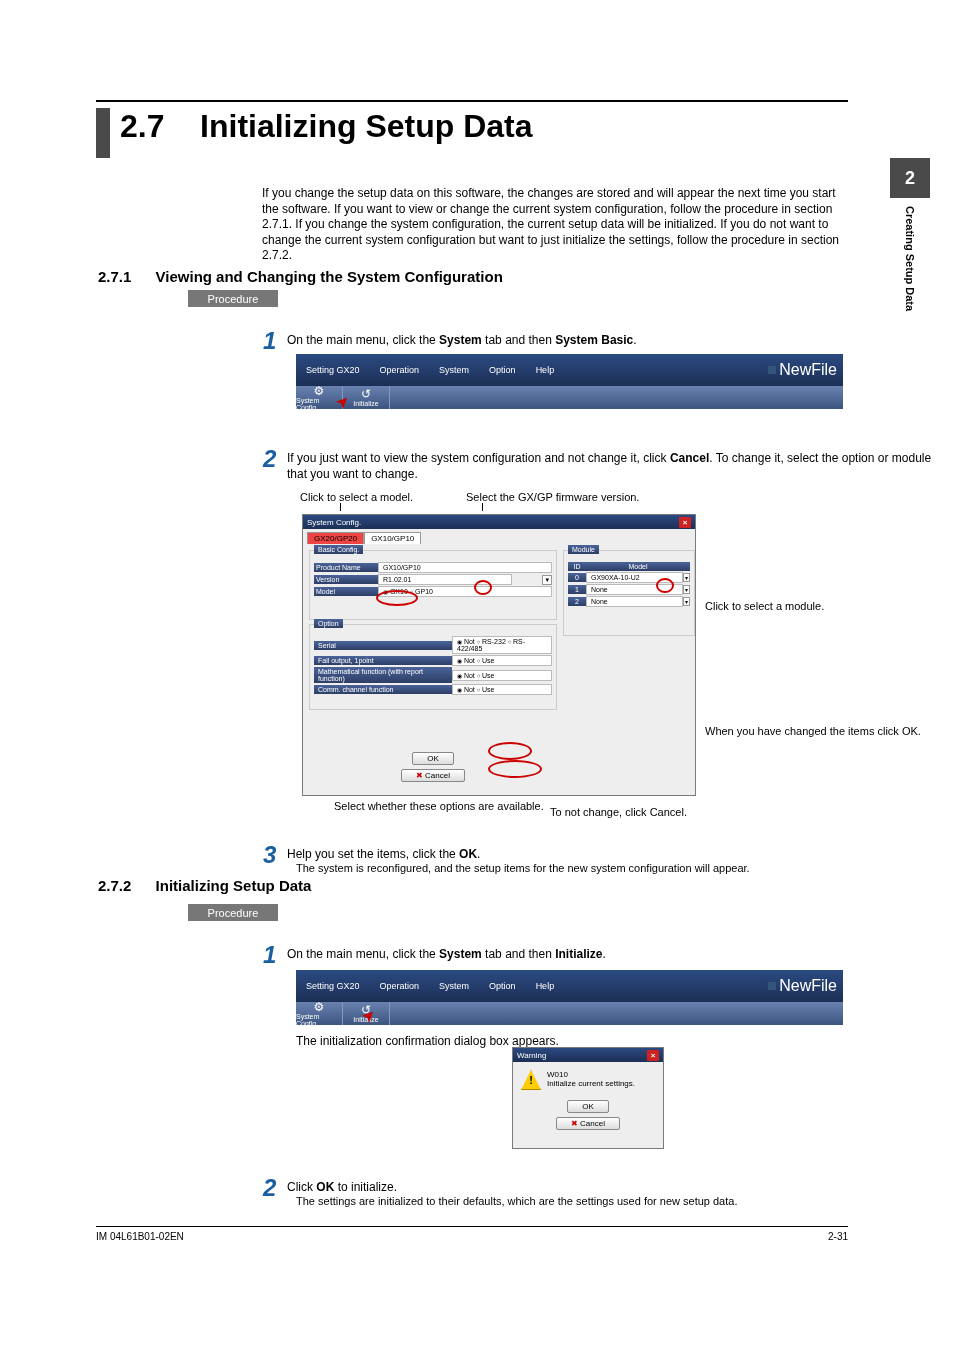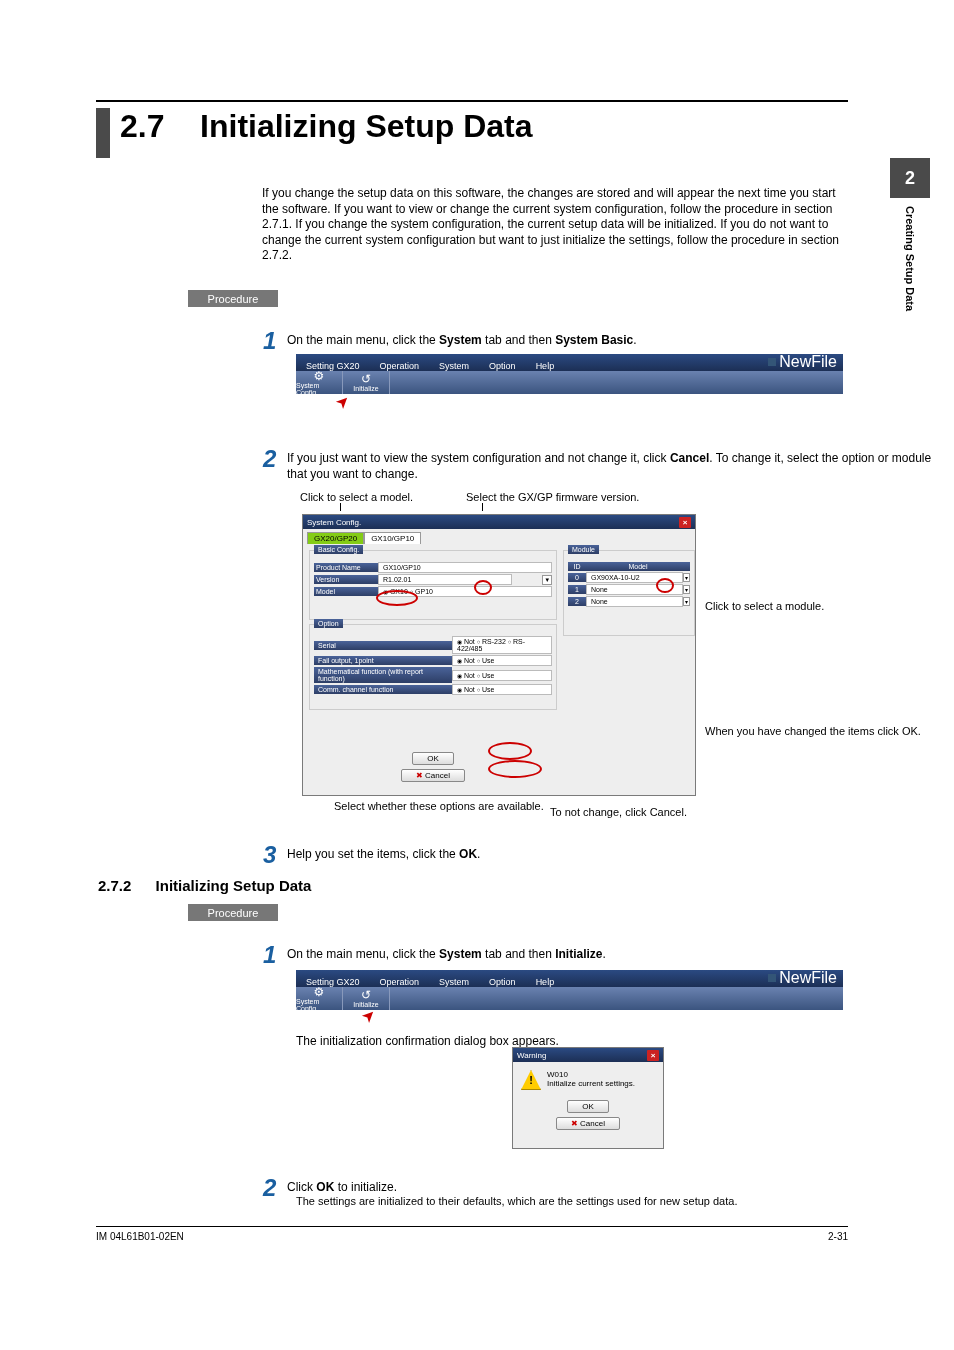--- a/index.html
+++ b/index.html
@@ -24,21 +24,21 @@
 .step-num{font-size:24px;font-style:italic;font-weight:bold;color:#1a5fa0;width:24px;flex:none;margin-top:-6px}
 .step-txt{font-size:12px;line-height:1.3}
 .step1a{left:263px;top:333px}
 .step2a{left:263px;top:451px}
 .step3a{left:263px;top:847px}
 .step1b{left:263px;top:947px}
 .step2b{left:263px;top:1180px}
 .menubar{position:absolute;left:296px;width:547px;height:40px;border:0;background:#fff}
 .menubar.a{top:354px;position:absolute}
 .menubar.b{top:970px}
-.mb-top{height:17px;background:linear-gradient(180deg,#2b4a82 0%,#1c2f55 100%);display:flex;align-items:flex-end}
+.mb-top{height:32px;background:linear-gradient(180deg,#2b4a82 0%,#1c2f55 100%);display:flex;align-items:center}
 .mb-item{font-size:9px;color:#fff;padding:0 10px}
 .mb-right{margin-left:auto;display:flex;align-items:center;gap:3px;padding-right:6px}
 .mb-bot{height:23px;background:linear-gradient(180deg,#6a82b0 0%,#3b547f 100%);display:flex}
 .mb-btn{width:46px;border-right:1px solid #8899bb;display:flex;flex-direction:column;align-items:center;justify-content:center;gap:0}
 .mb-btn .ic{font-size:12px;color:#fff;line-height:1}
 .mb-btn .lb{font-size:7px;color:#fff;line-height:1}
 .arrow-red{position:absolute;color:#c00;font-size:16px;transform:rotate(-45deg)}
 .arrow-red.a1{left:336px;top:392px}
 .arrow-red.b1{left:362px;top:1006px}
 .sub-note{position:absolute;left:296px;font-size:12px}
@@ -53,21 +53,21 @@
 .co6{left:550px;top:806px}
 .result-note{position:absolute;left:296px;font-size:11px}
 .rn1{top:862px}
 .rn2{top:1195px}
 .footer{position:absolute;left:96px;top:1226px;width:752px;border-top:1px solid #000;padding-top:4px;display:flex;justify-content:space-between;font-size:10px}
 .footer .pg{font-weight:normal}
 
 .syscfg{position:absolute;left:302px;top:514px;width:392px;height:280px;border:1px solid #7a7a7a;font-size:8px;background:#eee}
 .syscfg .title{height:14px;background:linear-gradient(180deg,#2b4a82 0%,#1c2f55 100%);color:#fff;padding:0 4px;display:flex;align-items:center;justify-content:space-between}
 .syscfg .tabs{height:15px;background:#eee;display:flex;align-items:flex-end;padding:0 4px}
-.syscfg .tab{font-size:8px;padding:1px 6px;border:1px solid #999;background:#84cc16;border-bottom:none}
+.syscfg .tab{font-size:8px;padding:1px 6px;border:1px solid #999;background:#ef4444;border-bottom:none}
 .syscfg .tab.active{background:#fff}
 .syscfg .panel{display:flex;gap:6px;padding:6px}
 .syscfg .grp{background:#eee;border:1px solid #ccc;position:relative}
 .grp-title{position:absolute;left:4px;top:-6px;background:linear-gradient(180deg,#4a6399,#2d3e66);color:#fff;font-size:7px;padding:1px 4px}
 .grp.basic{width:238px;height:54px;padding:10px 4px 4px 4px}
 .grp.module{width:134px;height:70px;padding:10px 4px 4px 4px}
 .grp.option{width:238px;height:70px;padding:10px 4px 4px 4px;margin-top:4px}
 .row{display:flex;font-size:7px;margin:1px 0;align-items:center}
 .cell-h{background:linear-gradient(180deg,#4a6399,#2d3e66);color:#fff;padding:1px 4px;flex:none;width:130px}
 .cell-l{background:linear-gradient(180deg,#4a6399,#2d3e66);color:#fff;padding:1px 2px;flex:none;width:60px}
@@ -105,20 +105,24 @@
   <span class="section-title">Initializing Setup Data</span>
 </h1>
 
 <div class="tab-side">
   <div class="tab-num">2</div>
   <div class="tab-text">Creating Setup Data</div>
 </div>
 
 <div class="intro">If you change the setup data on this software, the changes are stored and will appear the next time you start the software. If you want to view or change the current system configuration, follow the procedure in section 2.7.1. If you change the system configuration, the current setup data will be initialized. If you do not want to change the current system configuration but want to just initialize the settings, follow the procedure in section 2.7.2.</div>
 
+<div class="sub-head a">
+  <span class="sub-num">2.7.1</span>
+  <span>Viewing and Changing the System Configuration</span>
+</div>
 <div class="proc-bar a">Procedure</div>
 
 <div class="step step1a">
   <div class="step-num">1</div>
   <div class="step-txt">
     <span>On the main menu, click the </span><b>System</b><span> tab and then </span><b>System Basic</b><span>.</span>
   </div>
 </div>
 
 <div class="menubar a">
@@ -242,20 +246,21 @@
 <div class="oval ov3"></div>
 <div class="oval ov4"></div>
 <div class="oval ov5"></div>
 
 <div class="step step3a">
   <div class="step-num">3</div>
   <div class="step-txt">
     <span>Help you set the items, click the </span><b>OK</b><span>.</span>
   </div>
 </div>
+<div class="result-note rn1">The system is reconfigured, and the setup items for the new system configuration will appear.</div>
 
 <div class="sub-head b">
   <span class="sub-num">2.7.2</span>
   <span>Initializing Setup Data</span>
 </div>
 <div class="proc-bar b">Procedure</div>
 
 <div class="step step1b">
   <div class="step-num">1</div>
   <div class="step-txt">

